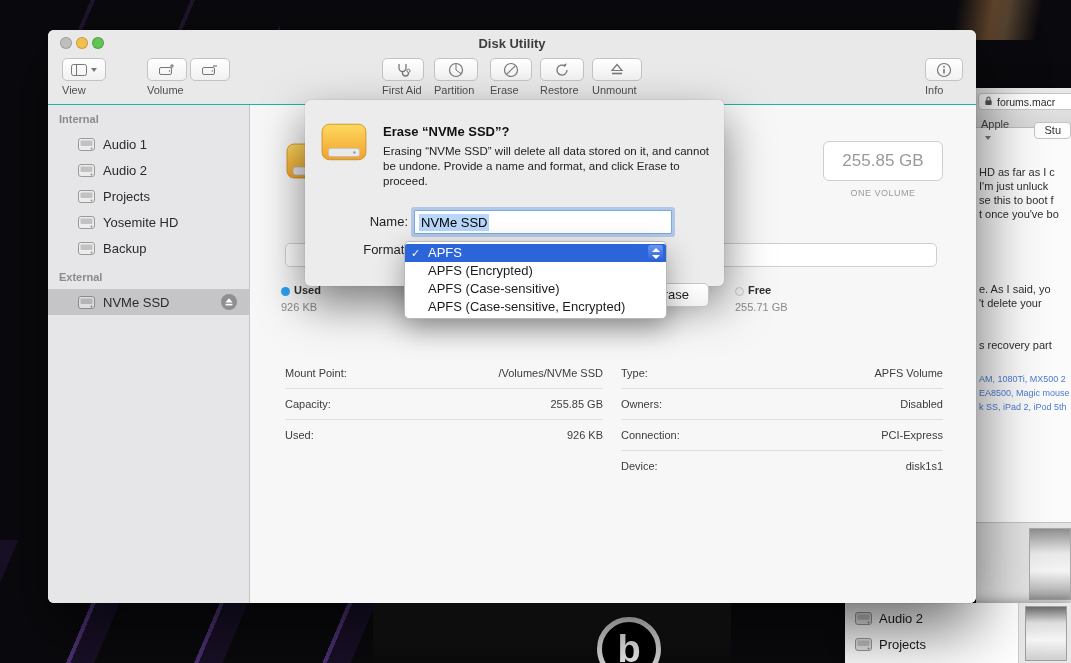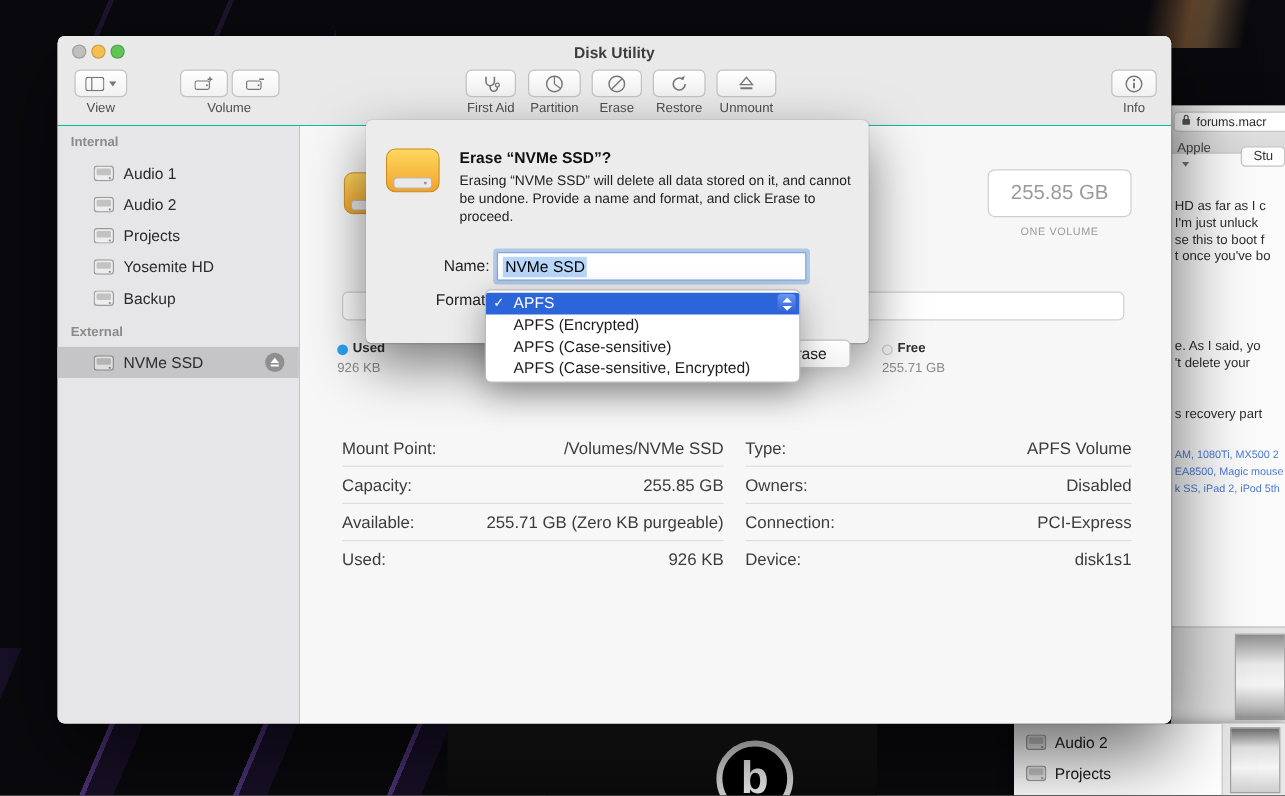--- a/index.html
+++ b/index.html
@@ -45,21 +45,21 @@
   
   .window { position:absolute; left:48px; top:30px; width:928px; height:573px; background:#f7f7f7; border-radius:6px;
     box-shadow:0 25px 65px rgba(0,0,0,.6), 0 0 1px rgba(0,0,0,.5); font-size:13px; color:#222; }
   .chrome { position:absolute; top:0; left:0; right:0; height:75px; background:#e9e9e9; border-bottom:1px solid #14b8a6; border-radius:6px 6px 0 0; }
   .tl { position:absolute; top:7px; width:12px; height:12px; border-radius:50%; border:0.5px solid rgba(0,0,0,.18); }
   .tl.c { left:12px; background:#bfbfbf; }
   .tl.m { left:28px; background:#f5bf4e; }
   .tl.z { left:44px; background:#61c554; }
   .win-title { position:absolute; top:6px; left:0; right:0; text-align:center; font-size:13px; font-weight:bold; color:#3d3d3d; }
 
-  .tgroup { position:absolute; top:28px; display:flex; flex-direction:column; align-items:center; }
+  .tgroup { position:absolute; top:28px; display:flex; flex-direction:column; align-items:flex-start; }
   .tbtn-row { display:flex; gap:3px; }
   .tbtn { height:23px; background:linear-gradient(#ffffff,#f1f1f1); border:1px solid #c3c3c3; border-radius:5px;
     display:flex; align-items:center; justify-content:center; color:#777; padding:0 6px; }
   .tlabel { font-size:11px; color:#4f4f4f; margin-top:3px; white-space:nowrap; }
 
   .sidebar { position:absolute; top:75px; left:0; width:202px; bottom:0; background:#e6e6e8; border-right:1px solid #c5c5c5; border-radius:0 0 0 6px; }
   .sb-header { position:absolute; left:11px; font-size:11px; font-weight:bold; color:#8a8a8a; }
   .sb-item { position:absolute; left:0; right:0; height:26px; display:flex; align-items:center; gap:8px; padding-left:30px; font-size:13px; color:#2b2b2b; }
   .sb-item.selected { background:#c5c5c8; }
   .eject { position:absolute; right:12px; top:5px; width:16px; height:16px; border-radius:50%; background:#8f8f8f;
@@ -71,21 +71,21 @@
     display:flex; align-items:center; justify-content:center; font-size:17px; color:#9a9a9a; }
   .size-badge { position:absolute; left:573px; top:83px; width:120px; text-align:center; font-size:9px; letter-spacing:.5px; color:#9a9a9a; }
   .usage-bar { position:absolute; left:35px; top:138px; width:652px; height:24px; background:#fff; border:1px solid #d0d0d0; border-radius:5px; }
   .legend-dot { position:absolute; width:9px; height:9px; border-radius:50%; }
   .legend-lab { position:absolute; font-size:11px; font-weight:bold; color:#2e2e2e; }
   .legend-val { position:absolute; font-size:11px; color:#8a8a8a; white-space:nowrap; }
 
   .info-col { position:absolute; top:253px; }
   .info-col.l { left:35px; width:318px; }
   .info-col.r { left:371px; width:322px; }
-  .info-row { position:relative; height:31px; line-height:31px; font-size:14px; color:#3c3c3c; border-bottom:1px solid #dedede;text-align:right; }
+  .info-row { position:relative; height:31px; line-height:31px; font-size:11px; color:#3c3c3c; border-bottom:1px solid #dedede;text-align:right; }
   .info-row:last-child { border-bottom:none; }
   .info-row .lab { position:absolute; left:0; }
   .info-row .val { position:absolute; right:0; }
 
   
   .sheet { position:absolute; left:257px; top:70px; width:419px; height:186px; background:#ececec; border-radius:5px;
     box-shadow:0 18px 45px rgba(0,0,0,.5), 0 0 1px rgba(0,0,0,.35); }
   .sheet-icon { position:absolute; left:15px; top:21px; }
   .sheet-title { position:absolute; left:78px; top:24px; font-size:13px; font-weight:bold; color:#111; }
   .sheet-body { position:absolute; left:78px; top:44px; width:330px; font-size:11.5px; line-height:15px; color:#222; }
@@ -373,24 +373,20 @@
       <div class="info-col l">
         <div class="info-row">
           <span class="lab">Mount Point:</span>
           <span class="val">/Volumes/NVMe SSD</span>
         </div>
         <div class="info-row">
           <span class="lab">Capacity:</span>
           <span class="val">255.85 GB</span>
         </div>
         <div class="info-row">
-          <span class="lab">Available:</span>
-          <span class="val">255.71 GB (Zero KB purgeable)</span>
-        </div>
-        <div class="info-row">
           <span class="lab">Used:</span>
           <span class="val">926 KB</span>
         </div>
       </div>
 
       <div class="info-col r">
         <div class="info-row">
           <span class="lab">Type:</span>
           <span class="val">APFS Volume</span>
         </div>

